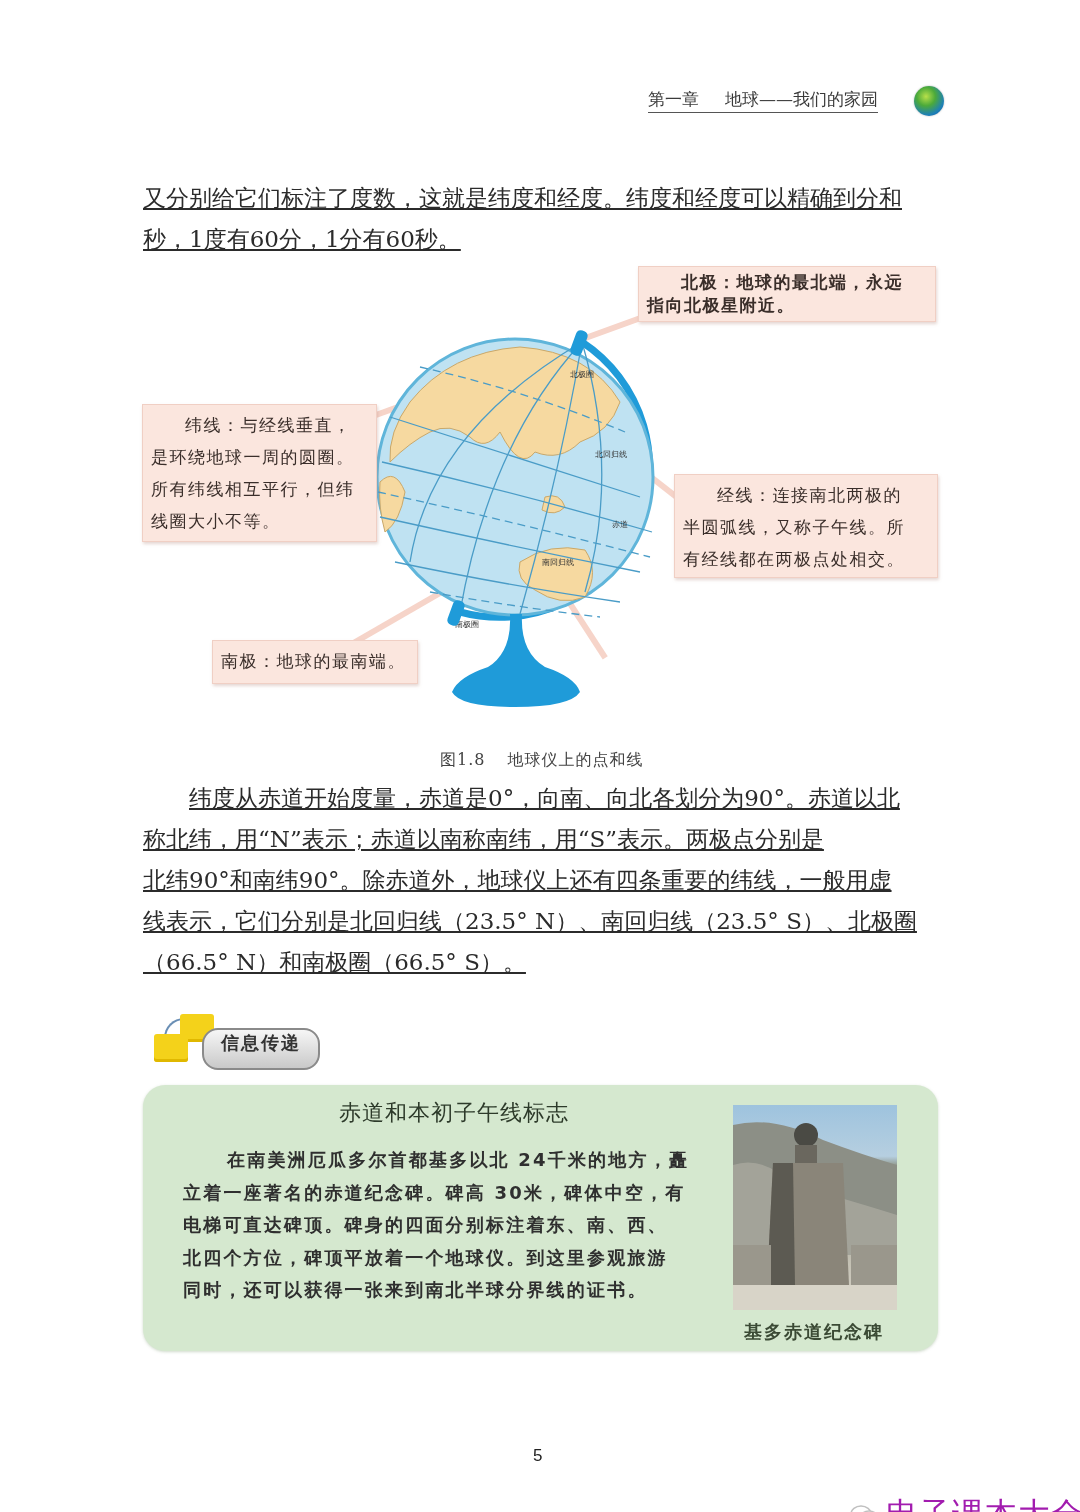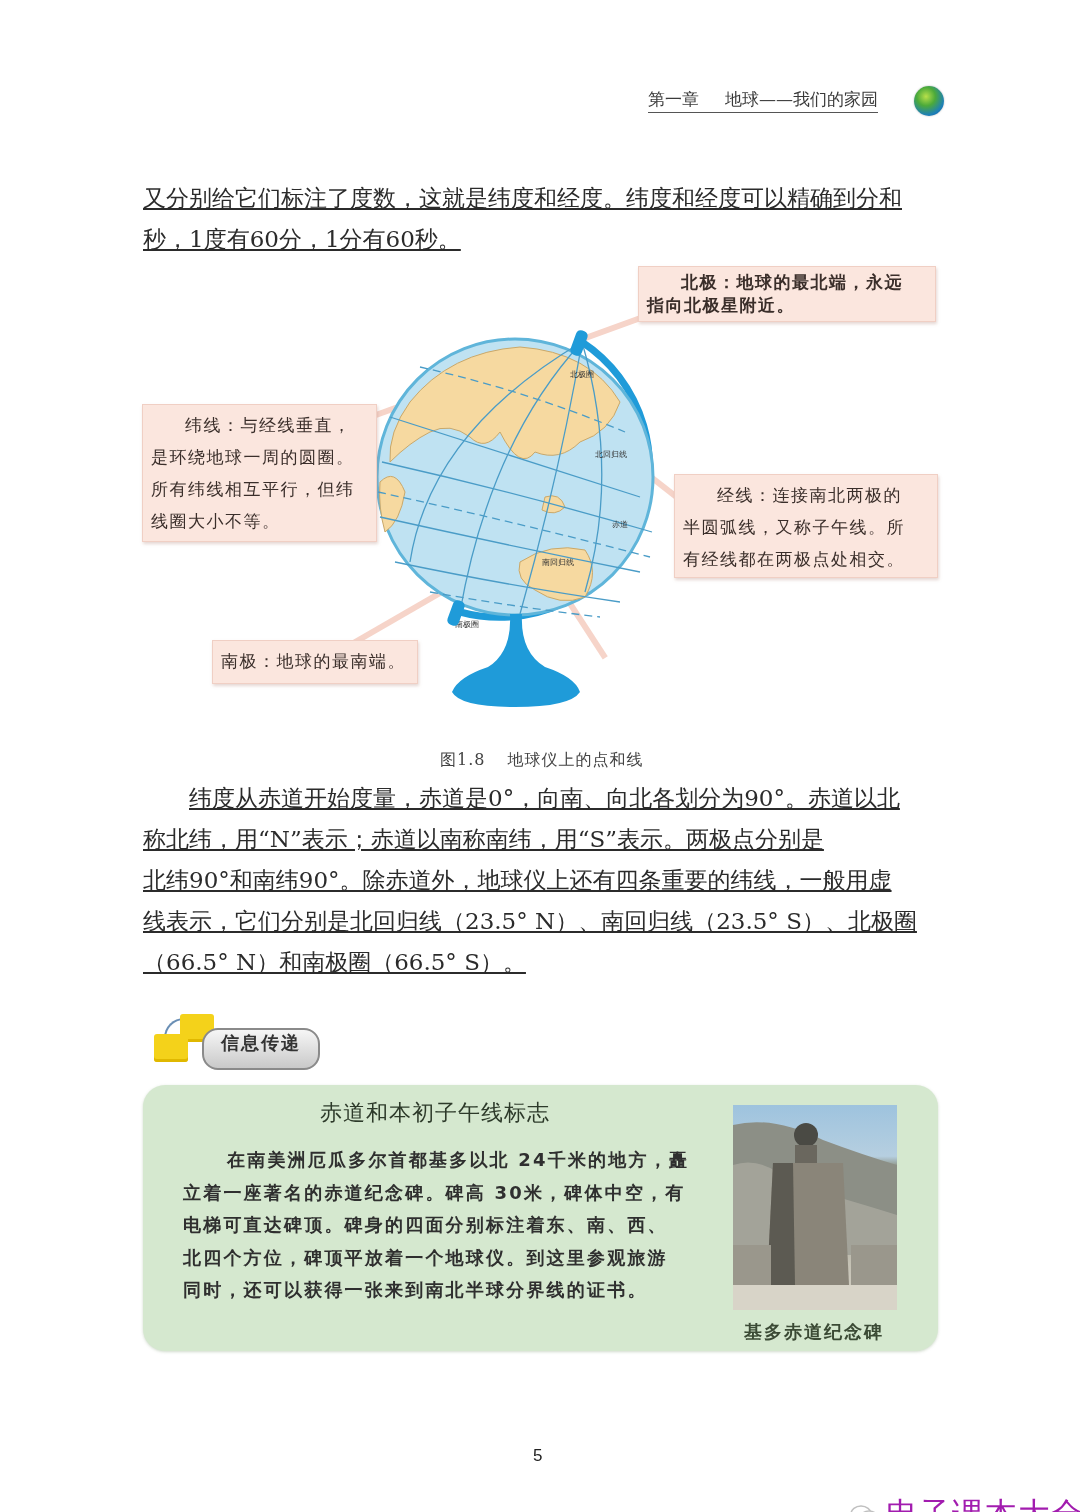--- a/index.html
+++ b/index.html
@@ -55,21 +55,21 @@
     color: #333; letter-spacing: 2px; font-family: "DejaVu Sans", "Liberation Sans", sans-serif;
   }
   .arrow-curve { position: absolute; left: 14px; top: 6px; width: 30px; height: 24px;
     border-top: 2px solid #6a8fb5; border-left: 2px solid #6a8fb5; border-radius: 20px 0 0 0; }
 
   .info-box {
     left: 143px; top: 1085px; width: 795px; height: 266px; background: #d5e8cf;
     border-radius: 22px 22px 22px 22px; box-shadow: 0 1px 3px rgba(120,150,110,0.35);
   }
   .info-title {
-    left: 320px; top: 1098px; font-size: 22px; color: #2d3a2a; letter-spacing: 1px;
+    left: 339px; top: 1098px; font-size: 22px; color: #2d3a2a; letter-spacing: 1px;
     font-family: "DejaVu Sans", "Liberation Sans", sans-serif;
   }
   .info-text {
     left: 183px; top: 1144px; width: 520px; font-size: 18px; line-height: 32.5px; color: #2f2f2f;
     font-family: "DejaVu Sans", "Liberation Sans", sans-serif; letter-spacing: 2.2px; font-weight: bold;
   }
   .info-text p { margin: 0; }
   .info-text .indent { text-indent: 44px; }
   .photo {
     left: 733px; top: 1105px; width: 164px; height: 205px; overflow: hidden;

